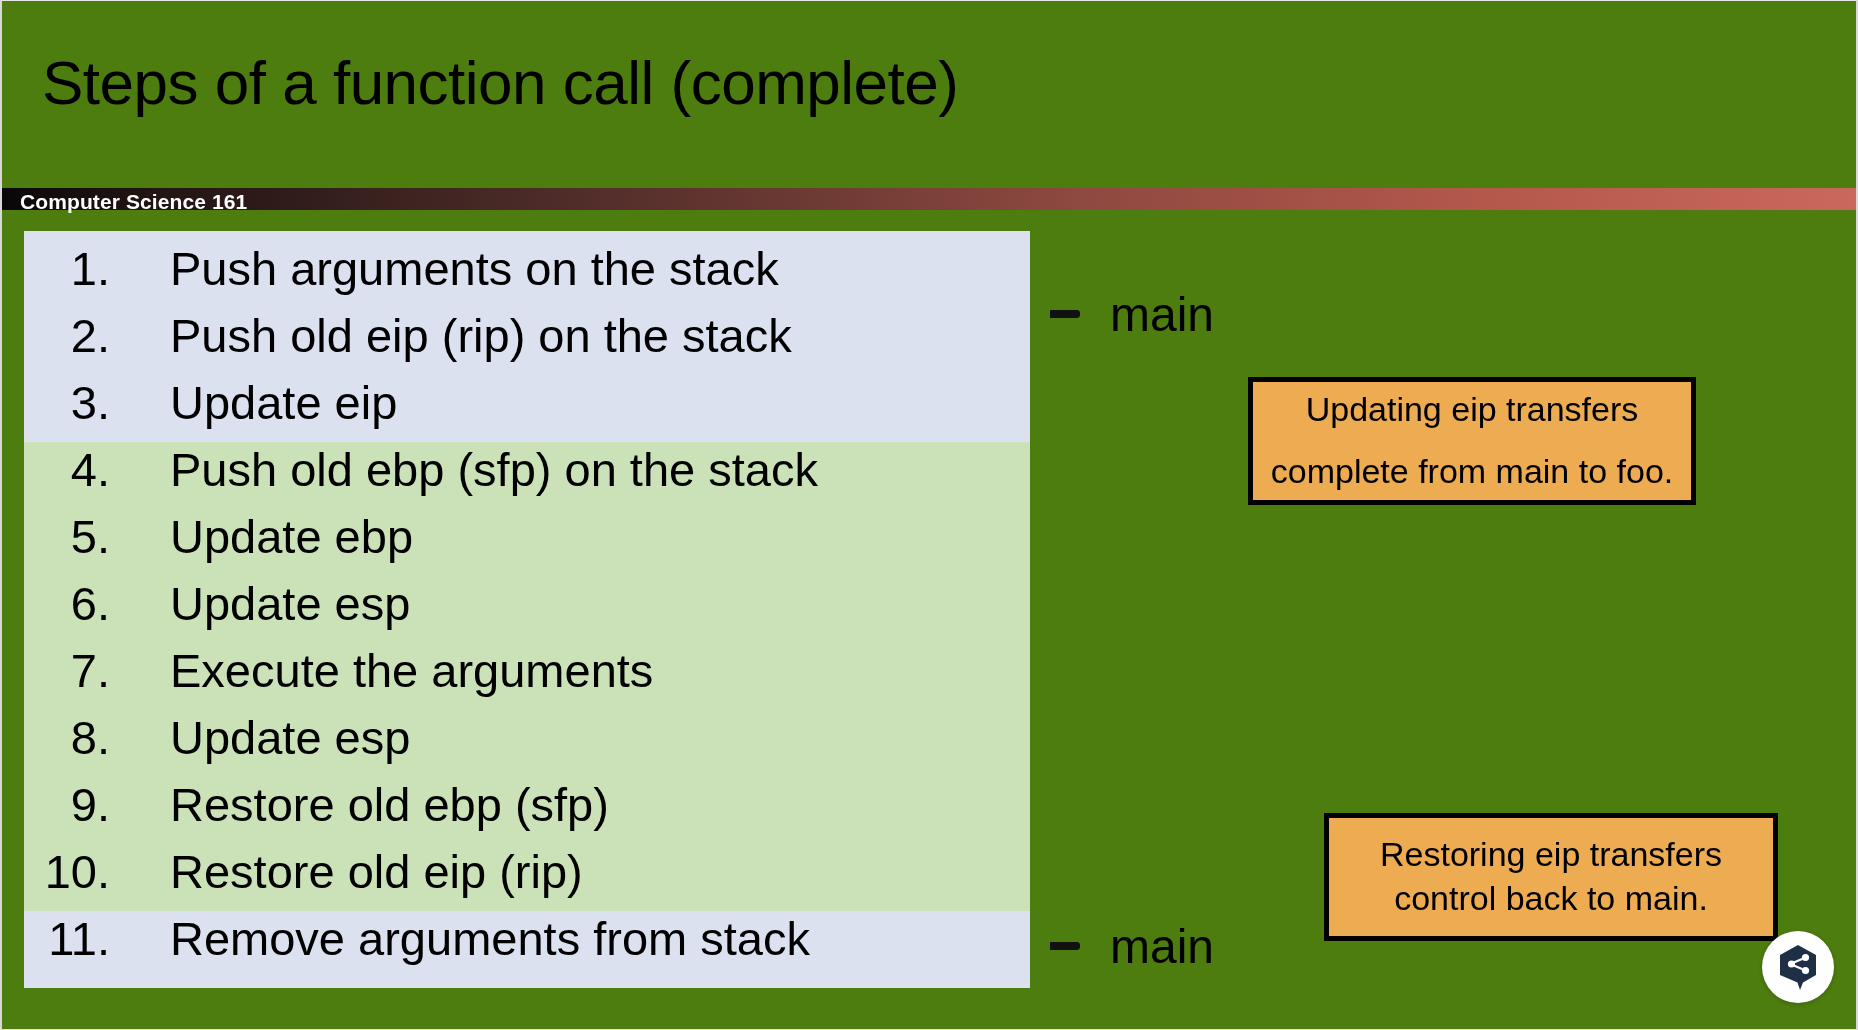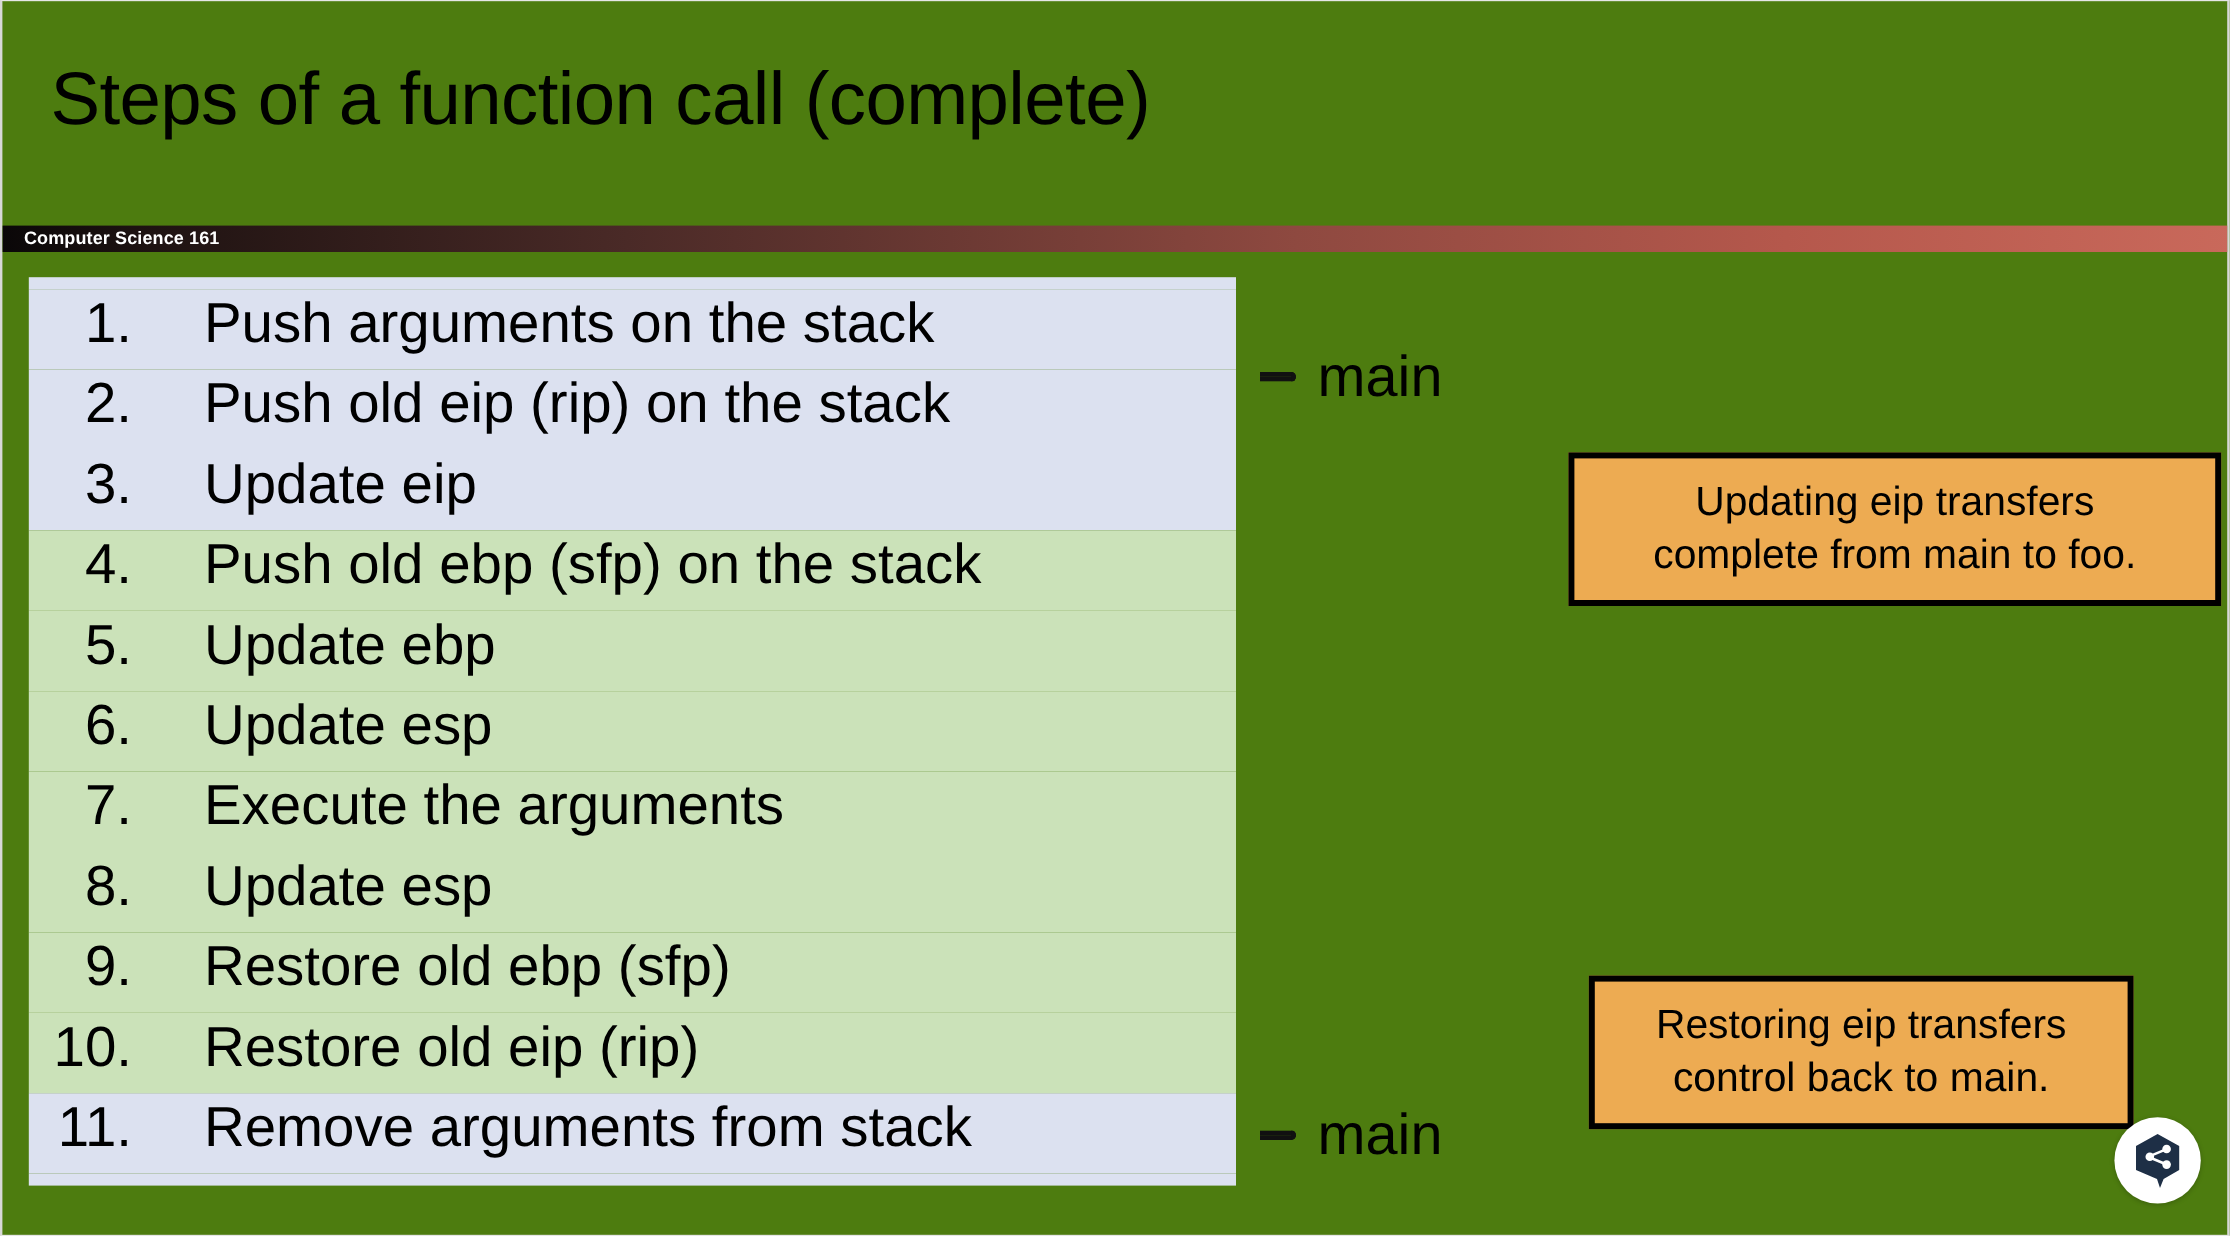--- a/index.html
+++ b/index.html
@@ -44,21 +44,21 @@
     left: 0px;
     top: 187px;
     width: 1858px;
     height: 22px;
     background: linear-gradient(to right, #0a0708 0%, #1d1211 6%, #4a2a27 28%, #8e4940 58%, #b5584c 80%, #c9695b 100%);
   }
   #course-banner-label {
     position: absolute;
     left: 18px;
     top: 2px;
-    font-size: 15px;
+    font-size: 21px;
     font-weight: bold;
     color: #ffffff;
     letter-spacing: 0.1px;
     white-space: nowrap;
   }
 
   
   #steps-list {
     position: absolute;
     left: 22px;
@@ -99,21 +99,21 @@
   .brace {
     width: 30px;
     box-sizing: border-box;
     border-top: 4px solid #111111;
     border-right: 4px solid #111111;
     border-bottom: 4px solid #111111;
     border-top-right-radius: 10px;
     border-bottom-right-radius: 10px;
   }
   .brace-label {
-    margin-left: 18px;
+    margin-left: 30px;
     font-size: 48px;
     color: #000000;
     white-space: nowrap;
   }
   #brace-main-top   { left: 1048px; top: 244px;  height: 138px; }
   #brace-foo        { left: 1048px; top: 448px;  height: 452px; }
   #brace-main-bottom{ left: 1048px; top: 916px;  height: 58px;  }
 
   
   .callout {
@@ -124,21 +124,21 @@
     display: flex;
     flex-direction: column;
     align-items: center;
     justify-content: center;
     text-align: center;
     color: #000000;
     font-size: 34px;
     line-height: 1.28;
     padding: 6px 14px;
   }
-  #callout-updating { left: 1305px; top: 376px;  width: 544px; height: 128px; }
+  #callout-updating { left: 1246px; top: 376px;  width: 448px; height: 128px; justify-content: space-between; }
   #callout-restoring{ left: 1322px; top: 812px;  width: 454px; height: 128px; }
   .callout-line { display: block; white-space: nowrap; }
 
   
   #presenter-badge {
     position: absolute;
     left: 1760px;
     top: 930px;
     width: 72px;
     height: 72px;

